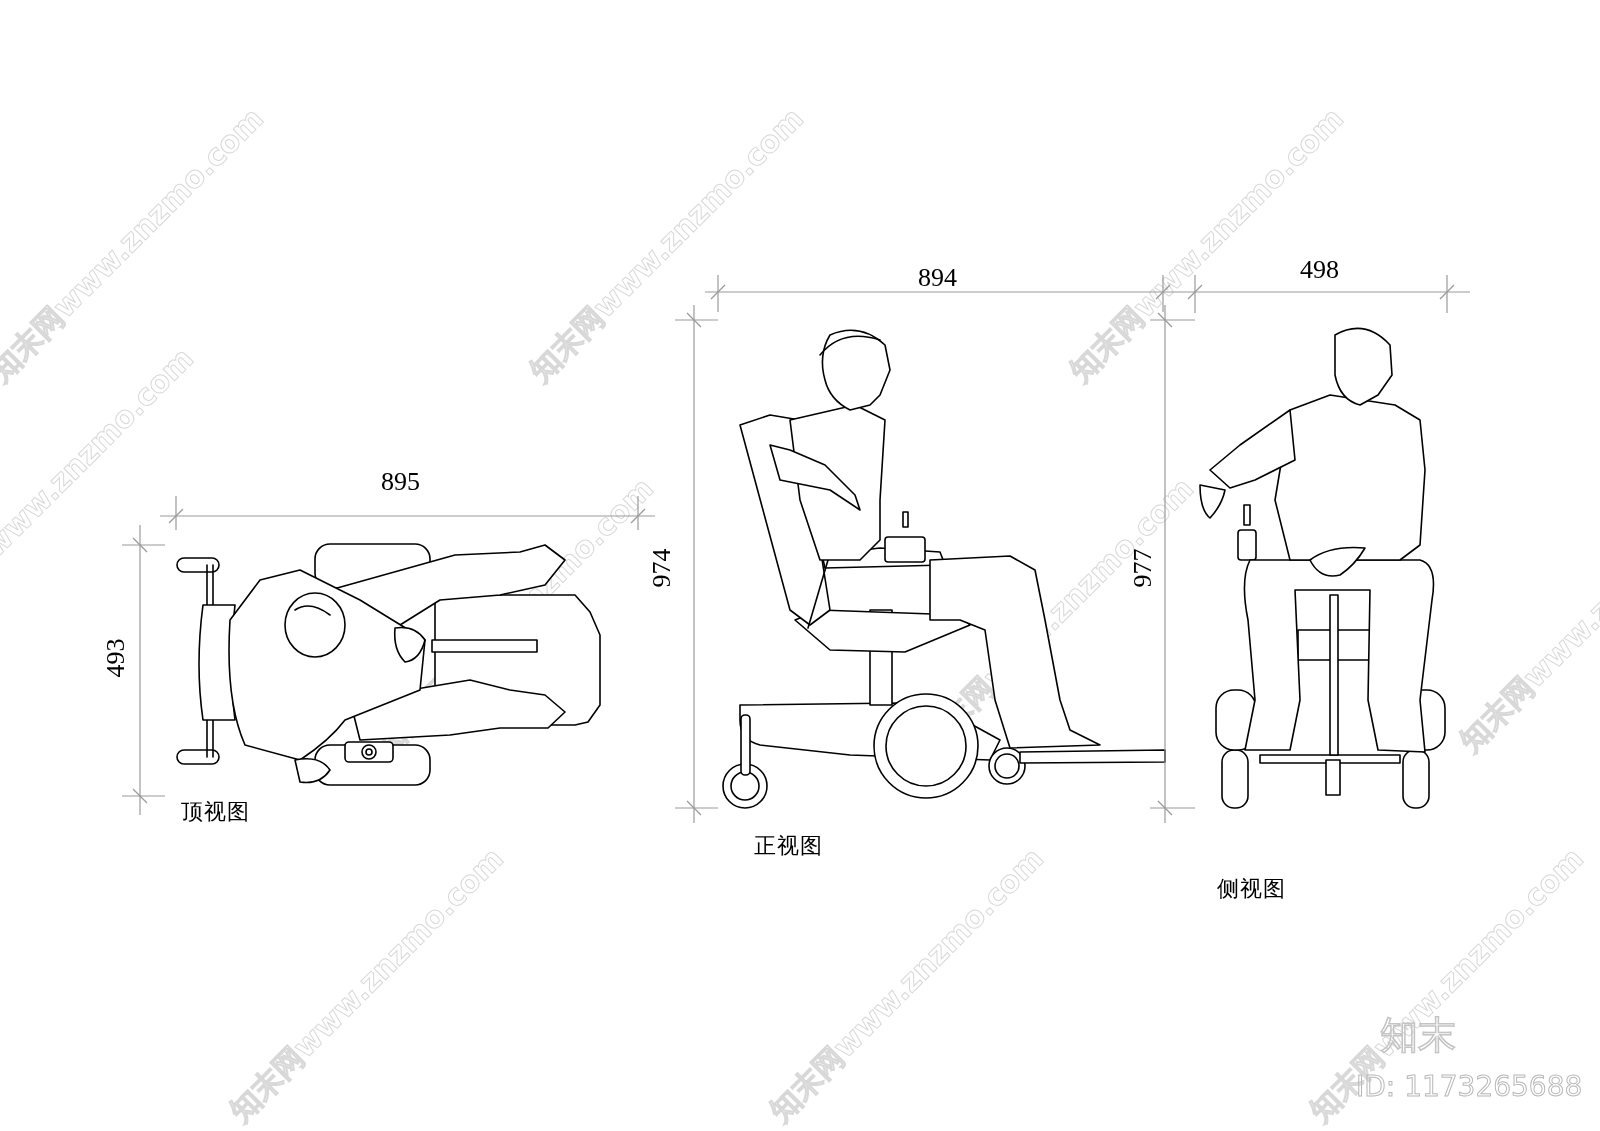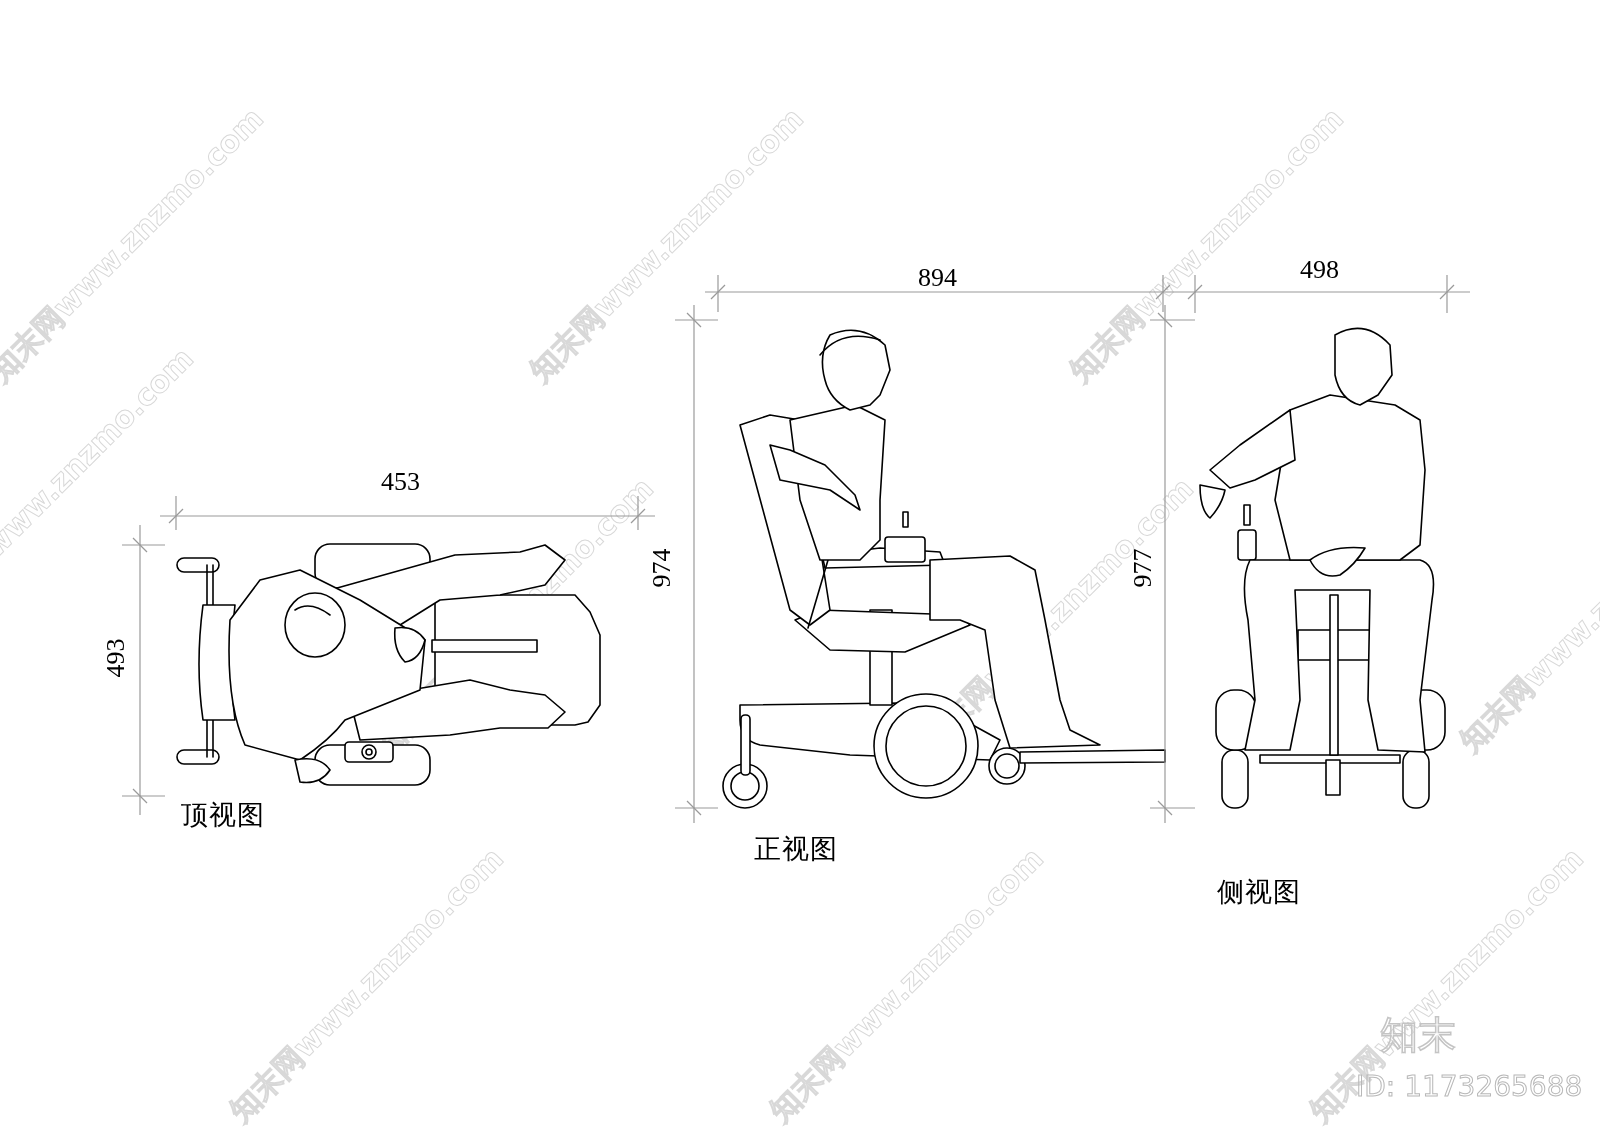--- a/index.html
+++ b/index.html
@@ -1,20 +1,20 @@
 <!DOCTYPE html>
 <html><head>
 <meta charset="utf-8">
 <style>
   html, body { margin:0; padding:0; background:#ffffff; }
   body { width:1600px; height:1131px; position:relative; overflow:hidden; font-family:"DejaVu Serif", serif; }
   .canvas { position:absolute; left:0; top:0; width:1600px; height:1131px; }
   .dim-text { position:absolute; font-family:"Liberation Serif", serif; font-size:26px; color:#000; line-height:1; }
   .dim-text.vertical { transform:rotate(-90deg); transform-origin:center center; }
-  .view-label { position:absolute; font-family:"DejaVu Serif", serif; font-size:27px; color:#000; letter-spacing:1px; }
+  .view-label { position:absolute; font-family:"DejaVu Serif", serif; font-size:22px; color:#000; letter-spacing:1px; }
   .wm { position:absolute; font-family:"DejaVu Sans", sans-serif; font-size:30px; font-weight:bold; color:transparent; -webkit-text-stroke:1px #d8d8d8; transform:rotate(-45deg); transform-origin:left bottom; white-space:nowrap; }
   .brand { position:absolute; left:1380px; top:1010px; font-family:"DejaVu Sans", sans-serif; font-size:38px; color:transparent; -webkit-text-stroke:1.5px #c4c4c4; }
   .brand-id { position:absolute; left:1356px; top:1070px; font-family:"DejaVu Sans", sans-serif; font-size:28px; color:transparent; -webkit-text-stroke:1px #b8b8b8; }
   svg .dim { stroke:#9a9a9a; stroke-width:1.2; fill:none; }
   svg .tick { stroke:#9a9a9a; stroke-width:1.2; }
   svg .draw { stroke:#000; stroke-width:1.6; fill:#fff; stroke-linejoin:round; stroke-linecap:round; }
   svg .draw-n { stroke:#000; stroke-width:1.6; fill:none; stroke-linejoin:round; stroke-linecap:round; }
 </style>
 </head>
 <body>
@@ -165,21 +165,21 @@
 
       <path class="draw" d="M1210 470 L1240 445 L1290 410 L1295 460 L1255 480 L1230 488 Z"></path>
       <path class="draw" d="M1200 485 Q1200 510 1210 518 Q1222 505 1225 490 Z"></path>
 
       <path class="draw" d="M1310 560 Q1330 545 1365 548 Q1355 565 1340 575 Q1320 580 1310 560 Z"></path>
 
       <path class="draw" d="M1335 335 Q1365 318 1390 345 L1392 375 L1378 395 L1360 405 Q1340 400 1335 375 Z"></path>
     </g>
   </svg>
 
-  <div class="dim-text" style="left:381px; top:469px;">453</div>
+  <div class="dim-text" style="left:381px; top:469px;">895</div>
   <div class="dim-text vertical" style="left:96px; top:645px;">493</div>
   <div class="dim-text" style="left:918px; top:249px;margin-top:16px;">894</div>
   <div class="dim-text vertical" style="left:642px; top:555px;">974</div>
   <div class="dim-text" style="left:1300px; top:257px;">498</div>
   <div class="dim-text vertical" style="left:1123px; top:555px;">977</div>
 
   <div class="view-label" style="left:181px; top:797px;">顶视图</div>
   <div class="view-label" style="left:716px; top:831px;margin-left:38px;">正视图</div>
   <div class="view-label" style="left:1217px; top:874px;">侧视图</div>
 

